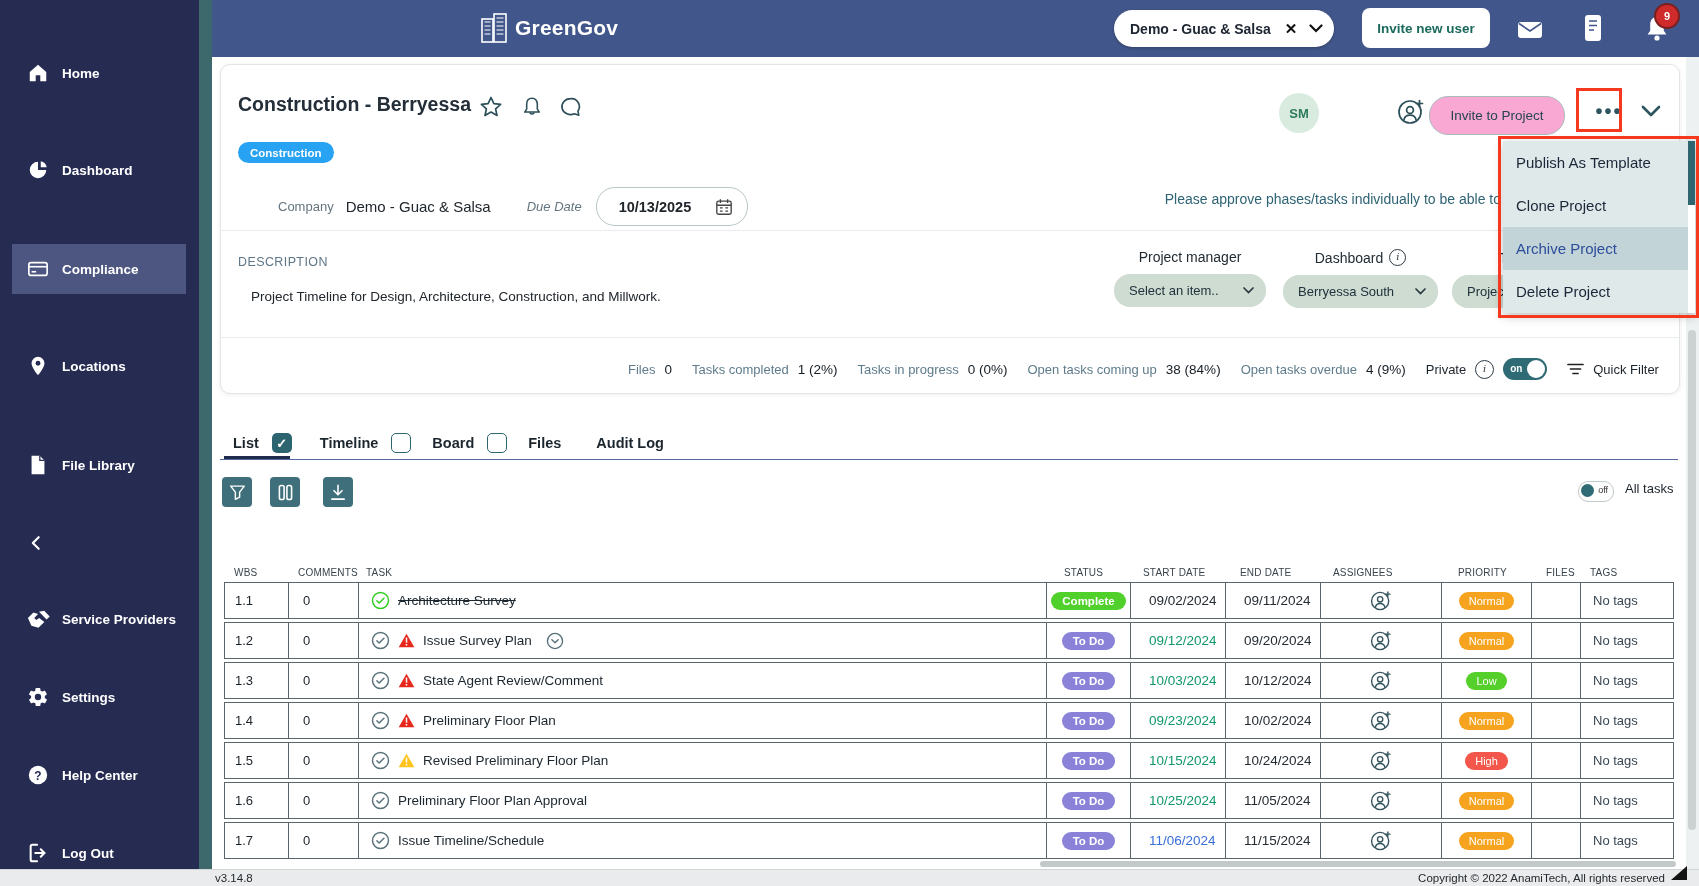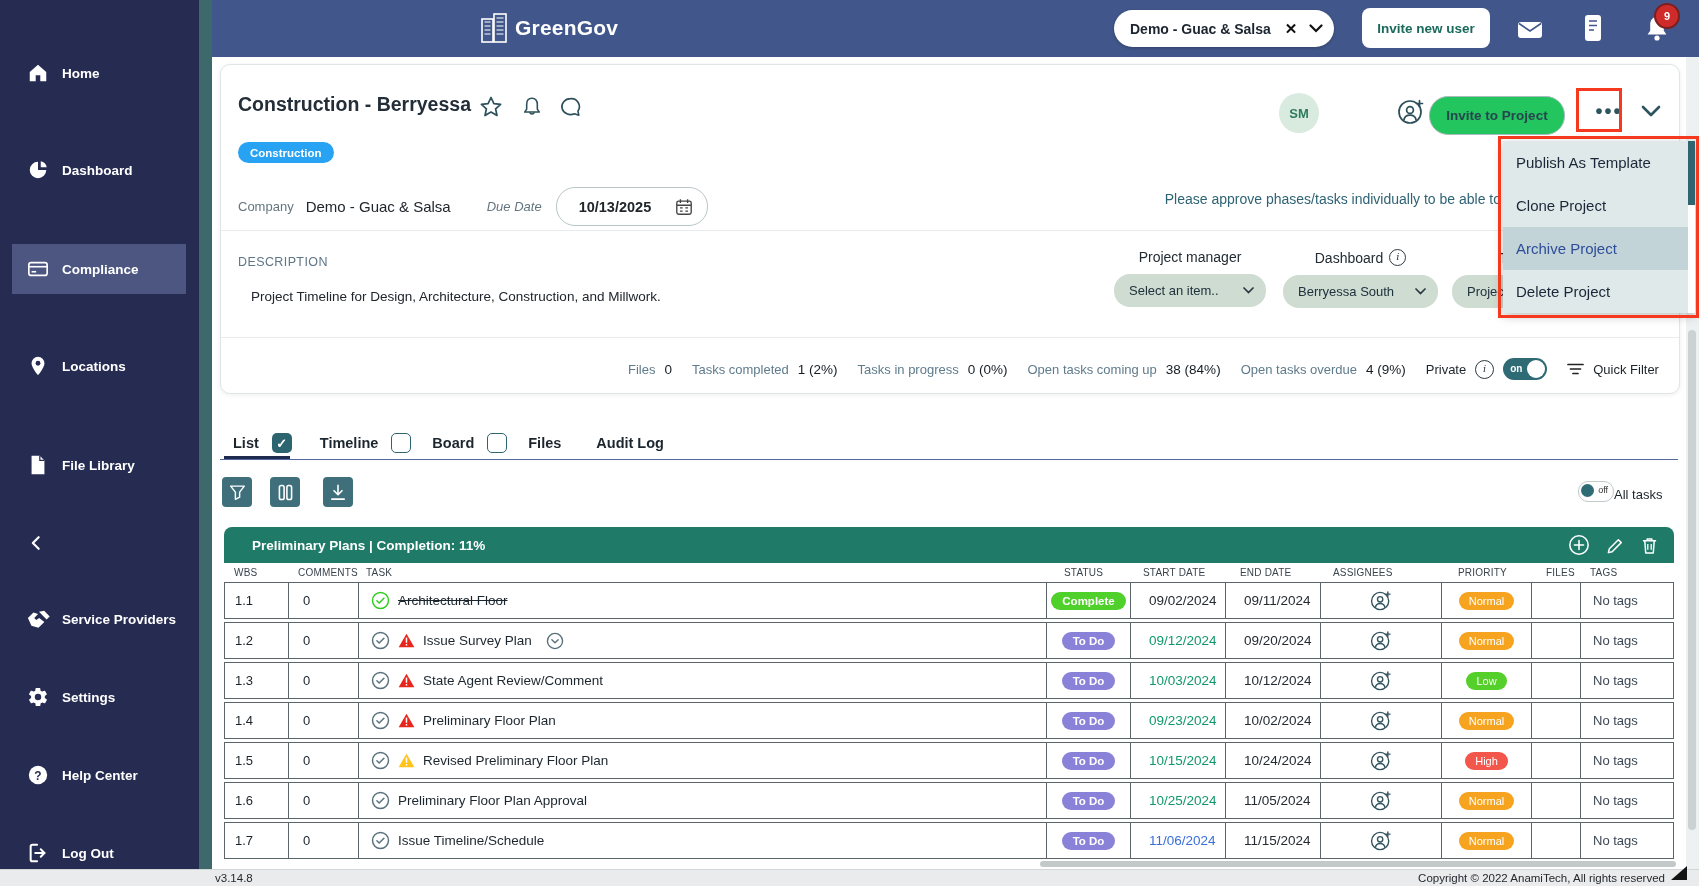--- a/index.html
+++ b/index.html
@@ -34,28 +34,28 @@
 
   
   .card{left:220px;top:64px;width:1458px;height:328px;background:#fff;border:1px solid #e0e5e5;border-radius:10px;
         box-shadow:0 1px 5px rgba(0,0,0,.07);}
   .p-title{position:absolute;left:17px;top:28px;font-size:19.5px;font-weight:bold;color:#232e38;}
   .t-ic{position:absolute;top:30px;color:#2c4f59;cursor:pointer;}
   .avatar{position:absolute;left:1058px;top:28px;width:40px;height:40px;border-radius:50%;background:#d9ebdf;
       color:#2e7a5f;font-size:13px;font-weight:bold;display:flex;align-items:center;justify-content:center;}
   .padd-ic{position:absolute;left:1176px;top:33px;color:#2c4f59;cursor:pointer;}
   .inv-proj{position:absolute;left:1208px;top:31px;width:134px;height:37px;border:1.5px solid #a9bcbc;border-radius:19px;
-      display:flex;align-items:center;justify-content:center;font-size:13.5px;font-weight:bold;color:#27454f;cursor:pointer;background:#22c55e;}
+      display:flex;align-items:center;justify-content:center;font-size:13.5px;font-weight:normal;color:#27454f;cursor:pointer;background:#f9a8d4;}
   .dots-btn{position:absolute;left:1368px;top:28px;width:40px;height:36px;display:flex;align-items:center;justify-content:center;
       color:#2c5560;font-size:20px;font-weight:bold;letter-spacing:2px;cursor:pointer;}
   .card-chev{position:absolute;left:1420px;top:40px;color:#2c5560;cursor:pointer;}
   .type-badge{position:absolute;left:17px;top:77px;height:21px;padding:0 12px;background:#28a3f4;border-radius:11px;
       color:#fff;font-size:11.5px;font-weight:bold;display:flex;align-items:center;}
   .co-row{position:absolute;left:17px;top:122px;display:flex;align-items:center;}
-  .g-lbl{font-size:13px;color:#64757f;}
+  .g-lbl{font-size:13px;color:#64757f;margin-left:40px;}
   .co-val{margin-left:12px;font-size:15px;color:#20262c;}
   .due-lbl{margin-left:36px;font-style:italic;}
   .due-input{margin-left:14px;width:150px;height:37px;border:1.5px solid #b9c6c8;border-radius:19px;background:#fff;
       display:flex;align-items:center;cursor:pointer;}
   .due-input .dv{margin-left:22px;font-size:14.5px;font-weight:bold;color:#20262c;}
   .due-input .cal{margin-left:auto;margin-right:14px;color:#444;}
   .approve{position:absolute;right:178px;top:126px;font-size:14px;color:#2e6374;white-space:nowrap;}
   .div1{position:absolute;left:0;top:165px;width:1458px;height:1px;background:#e8ecec;}
   .desc-lbl{position:absolute;left:17px;top:190px;font-size:12.5px;color:#5e7586;letter-spacing:.4px;}
   .desc-txt{position:absolute;left:30px;top:224px;font-size:13.5px;color:#20262c;}
@@ -84,21 +84,21 @@
   .tab{display:flex;align-items:center;font-size:14.5px;font-weight:bold;color:#1c262e;cursor:pointer;}
   .cb{width:20px;height:20px;border-radius:5px;margin-left:13px;box-sizing:border-box;}
   .cb-on{background:#2c6470;color:#fff;font-size:13px;display:flex;align-items:center;justify-content:center;}
   .cb-off{border:1.6px solid #2c6470;background:#fff;}
   .tab-underline{left:224px;top:456px;width:66px;height:3px;background:#1e2a4e;}
   .tab-line{left:220px;top:459px;width:1458px;height:1px;background:#5668a0;}
 
   
   .tool-btn{position:absolute;top:477px;width:30px;height:30px;background:#3f6f7a;border-radius:4px;
       display:flex;align-items:center;justify-content:center;color:#fff;cursor:pointer;}
-  .alltasks{position:absolute;left:1578px;top:481px;display:flex;align-items:flex-end;}
+  .alltasks{position:absolute;left:1578px;top:481px;display:flex;align-items:flex-start;gap:11px;}
   .tgl-off{width:34px;height:19px;border-radius:10px;background:#fdfdfd;border:1px solid #c2cacc;position:relative;cursor:pointer;}
   .tgl-off .knob{position:absolute;left:2px;top:2px;width:13px;height:13px;border-radius:50%;background:#2f6b74;}
   .tgl-off .txt{position:absolute;right:5px;top:3px;font-size:9px;color:#333;}
   .at-lbl{font-size:13px;color:#1c242b;}
 
   
   .phase{left:224px;top:527px;width:1450px;height:36px;background:#1f7b68;border-radius:8px 8px 0 0;
       display:flex;align-items:center;box-sizing:border-box;}
   .phase .pt{margin-left:28px;color:#fff;font-size:13.5px;font-weight:bold;}
   .phase .pic{color:#fff;cursor:pointer;margin-right:16px;}
@@ -483,40 +483,20 @@
       </svg>
     </div>
   <div class="alltasks">
     <span class="tgl-off">
         <span class="knob"></span>
         <span class="txt">off</span>
       </span>
     <span class="at-lbl">All tasks</span>
   </div>
 
-  <div class="abs phase">
-    <span class="pt">Preliminary Plans  | Completion: 11%</span>
-    <span class="pic sp">
-        <svg width="22" height="22" viewBox="0 0 24 24">
-          <circle cx="12" cy="12" r="10" fill="none" stroke="#fff" stroke-width="1.7"></circle>
-          <path d="M12 7v10M7 12h10" stroke="#fff" stroke-width="1.7" stroke-linecap="round"></path>
-        </svg>
-      </span>
-    <span class="pic">
-        <svg width="19" height="19" viewBox="0 0 20 20">
-          <path d="M2.5 17.5l1-4 9.5-9.5 3 3L6.5 16.5z" fill="none" stroke="#fff" stroke-width="1.6" stroke-linejoin="round"></path>
-        </svg>
-      </span>
-    <span class="pic">
-        <svg width="17" height="19" viewBox="0 0 18 20">
-          <path d="M2 5h14M6.5 5V3h5v2M4 5l1 13h8l1-13" fill="none" stroke="#fff" stroke-width="1.6" stroke-linejoin="round"></path>
-          <path d="M7.2 8.5v6M10.8 8.5v6" stroke="#fff" stroke-width="1.4"></path>
-        </svg>
-      </span>
-  </div>
 
   <div class="abs thead">
     <span class="th" style="padding-left:10px">WBS</span>
     <span class="th" style="padding-left:8px">COMMENTS</span>
     <span class="th" style="padding-left:6px">TASK</span>
     <span class="th" style="padding-left:16px">STATUS</span>
     <span class="th" style="padding-left:11px">START DATE</span>
     <span class="th" style="padding-left:13px">END DATE</span>
     <span class="th" style="padding-left:11px">ASSIGNEES</span>
     <span class="th" style="padding-left:15px">PRIORITY</span>
@@ -530,21 +510,21 @@
       <div class="c wbs">1.1</div>
       <div class="c com">0</div>
       <div class="c task">
         <span class="chk green">
             <svg width="19" height="19" viewBox="0 0 20 20">
               <circle cx="10" cy="10" r="8.4" fill="none" stroke="currentColor" stroke-width="1.5"></circle>
               <path d="m6.2 10.2 2.4 2.4 5-5" fill="none" stroke="currentColor" stroke-width="1.5" stroke-linecap="round" stroke-linejoin="round"></path>
             </svg>
           </span>
 
-        <span class="tname done">Architectural Floor</span>
+        <span class="tname done">Architecture Survey</span>
       </div>
       <div class="c ctr">
           <span class="spill complete">Complete</span>
         </div>
       <div class="c date">
           <span class="dt dark">09/02/2024</span>
         </div>
       <div class="c date">
           <span class="dt">09/11/2024</span>
         </div>

